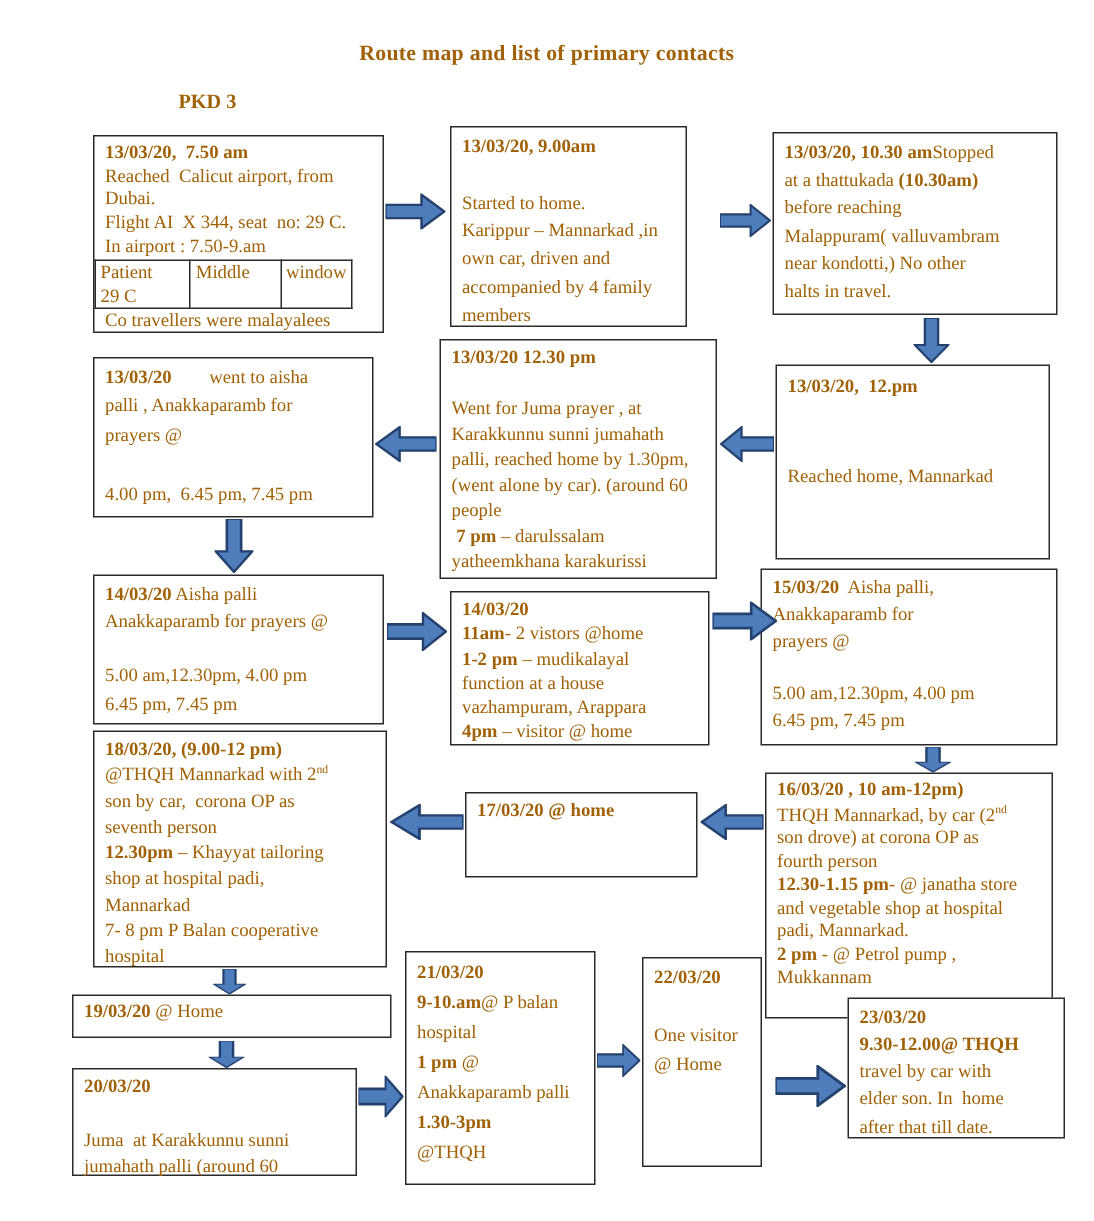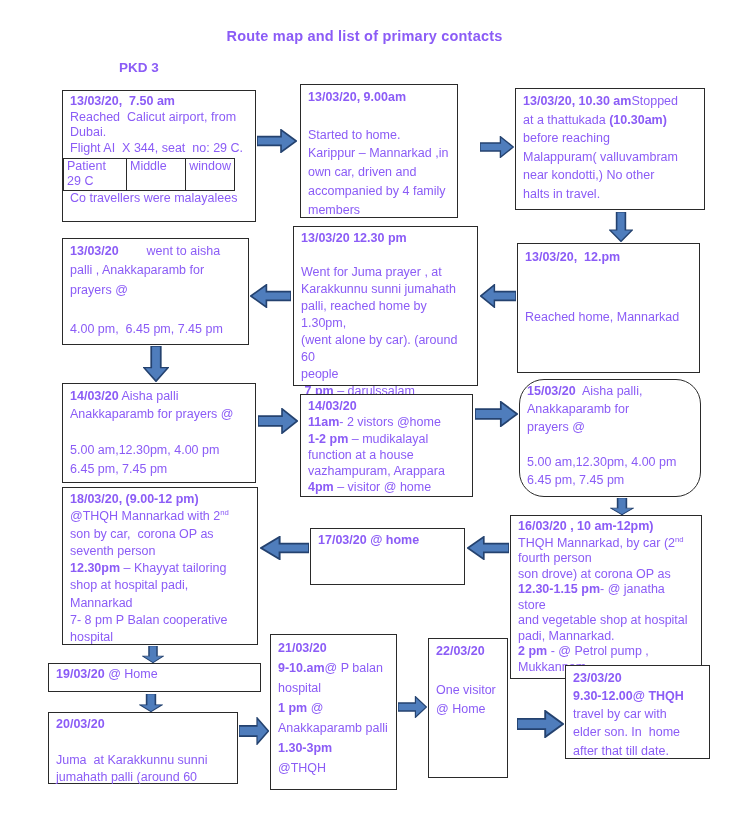--- a/index.html
+++ b/index.html
@@ -1,18 +1,18 @@
 <!DOCTYPE html>
 <html><head>
 <meta charset="utf-8">
 <style>
   html,body{margin:0;padding:0;background:#ffffff;}
   #canvas{
     position:relative;width:729px;height:814px;background:#ffffff;
-    font-family:Liberation Sans, sans-serif;color:#8b5cf6;overflow:hidden;
+    font-family:Liberation Serif, serif;color:#a16207;overflow:hidden;
   }
   .title{
     position:absolute;left:0;top:28px;width:729px;text-align:center;
     font-weight:bold;font-size:14.5px;letter-spacing:.2px;
   }
   .pkd{position:absolute;left:75px;top:60px;font-weight:bold;font-size:13.5px;margin-left:44px;}
   .box{
     position:absolute;box-sizing:border-box;background:#fff;
     border:1.5px solid #2a2a2a;padding:3px 6px 2px 7px;
     font-size:12.5px;line-height:1.32;
@@ -35,20 +35,21 @@
 <div id="canvas">
   <div class="title">Route map and  list of primary contacts</div>
   <div class="pkd">PKD 3</div>
 
   <div class="box" style="left:62px;top:90px;width:194px;height:132px;line-height:1.25;">
     <div class="content">
         <div class="ln"><span class="b">13/03/20,  7.50 am</span></div>
         <div class="ln"><span>Reached  Calicut airport, from</span></div>
         <div class="ln"><span>Dubai.</span></div>
         <div class="ln"><span>Flight AI  X 344, seat  no: 29 C.</span></div>
+        <div class="ln"><span>In airport : 7.50-9.am</span></div>
       </div>
     <table class="mini">
       <tbody>
           <tr>
         <td style="width:60px;">
           <div>Patient</div>
           <div>29 C</div>
         </td>
         <td style="width:56px;">Middle</td>
         <td>window</td>
@@ -128,21 +129,21 @@
     <div class="content">
         <div class="ln"><span class="b">14/03/20</span></div>
         <div class="ln"><span class="b">11am</span><span>- 2 vistors @home</span></div>
         <div class="ln"><span class="b">1-2 pm</span><span> – mudikalayal</span></div>
         <div class="ln"><span>function at a house</span></div>
         <div class="ln"><span>vazhampuram, Arappara</span></div>
         <div class="ln"><span class="b">4pm</span><span> – visitor @ home</span></div>
       </div>
   </div>
 
-  <div class="box" style="left:519px;top:379px;width:182px;height:118px;line-height:1.42;border-radius:25px;">
+  <div class="box" style="left:507px;top:379px;width:198px;height:118px;line-height:1.42;">
     <div class="content">
         <div class="ln"><span class="b">15/03/20</span><span>  Aisha palli,</span></div>
         <div class="ln"><span>Anakkaparamb for</span></div>
         <div class="ln"><span>prayers @</span></div>
         <div class="ln">&nbsp;</div>
         <div class="ln"><span>5.00 am,12.30pm, 4.00 pm</span></div>
         <div class="ln"><span>6.45 pm, 7.45 pm</span></div>
       </div>
   </div>
 
@@ -163,22 +164,22 @@
   <div class="box" style="left:310px;top:528px;width:155px;height:57px;line-height:1.3;">
     <div class="content">
         <div class="ln"><span class="b">17/03/20 @ home</span></div>
       </div>
   </div>
 
   <div class="box" style="left:510px;top:515px;width:192px;height:164px;line-height:1.24;">
     <div class="content">
         <div class="ln"><span class="b">16/03/20 , 10 am-12pm)</span></div>
         <div class="ln"><span>THQH Mannarkad, by car (2</span><sup>nd</sup></div>
+        <div class="ln"><span>son drove) at corona OP as</span></div>
         <div class="ln"><span>fourth person</span></div>
-        <div class="ln"><span>son drove) at corona OP as</span></div>
         <div class="ln"><span class="b">12.30-1.15 pm</span><span>- @ janatha store</span></div>
         <div class="ln"><span>and vegetable shop at hospital</span></div>
         <div class="ln"><span>padi, Mannarkad.</span></div>
         <div class="ln"><span class="b">2 pm</span><span> - @ Petrol pump ,</span></div>
         <div class="ln"><span>Mukkannam</span></div>
       </div>
   </div>
 
   <div class="box" style="left:48px;top:663px;width:213px;height:29px;line-height:1.2;">
     <div class="content">

